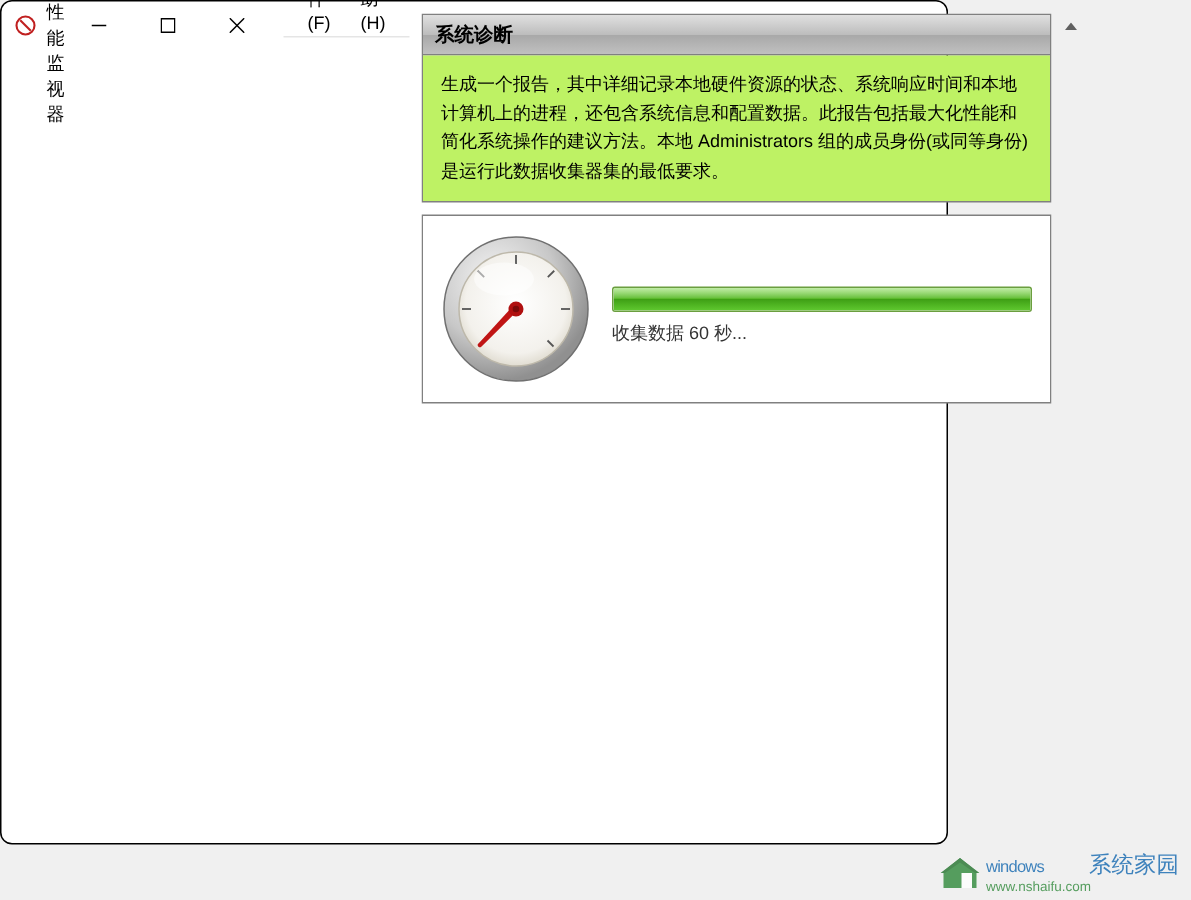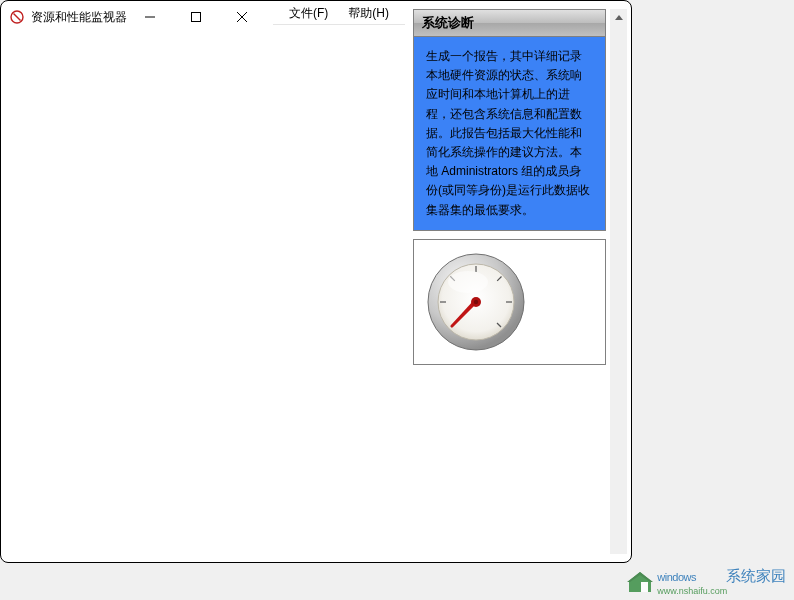--- a/index.html
+++ b/index.html
@@ -100,21 +100,21 @@
     .panel-header {
       background: linear-gradient(to bottom, #e0e0e0 0%, #bdbdbd 50%, #a8a8a8 51%, #c0c0c0 100%);
       padding: 4px 8px;
       border-bottom: 1px solid #808080;
       font-size: 13px;
       font-weight: bold;
       color: #000;
     }
     .panel-body {
       padding: 10px 12px;
-      background: #3b82f6;
+      background: #bef264;
       font-size: 12px;
       color: #000;
       line-height: 1.6;
     }
     .report-body {
       display: flex;
       align-items: center;
       gap: 14px;
       padding: 12px;
       background: #fff;
@@ -253,20 +253,26 @@
                 <line x1="29" y1="71" x2="25" y2="75"></line>
                 <line x1="71" y1="71" x2="75" y2="75"></line>
               </g>
               <polygon points="50,50 48,48 26,72 50,50" fill="#c01515"></polygon>
               <line x1="50" y1="50" x2="26" y2="74" stroke="#c01515" stroke-width="3" stroke-linecap="round"></line>
               <circle cx="50" cy="50" r="5" fill="#b01010"></circle>
               <circle cx="50" cy="50" r="2.2" fill="#7a0a0a"></circle>
               <ellipse cx="42" cy="30" rx="20" ry="11" fill="rgba(255,255,255,0.5)"></ellipse>
             </svg>
           </div>
+          <div class="progress-section">
+            <div class="progress-bar">
+              <div class="progress-fill"></div>
+            </div>
+            <div class="progress-text">收集数据 60 秒...</div>
+          </div>
         </div>
       </div>
 
     </div>
 
     <div class="scrollbar-track">
       <div class="scrollbar-arrow-up">
         <svg width="8" height="5" viewBox="0 0 8 5">
             <polygon points="4,0 8,5 0,5" fill="#606060"></polygon>
           </svg>

